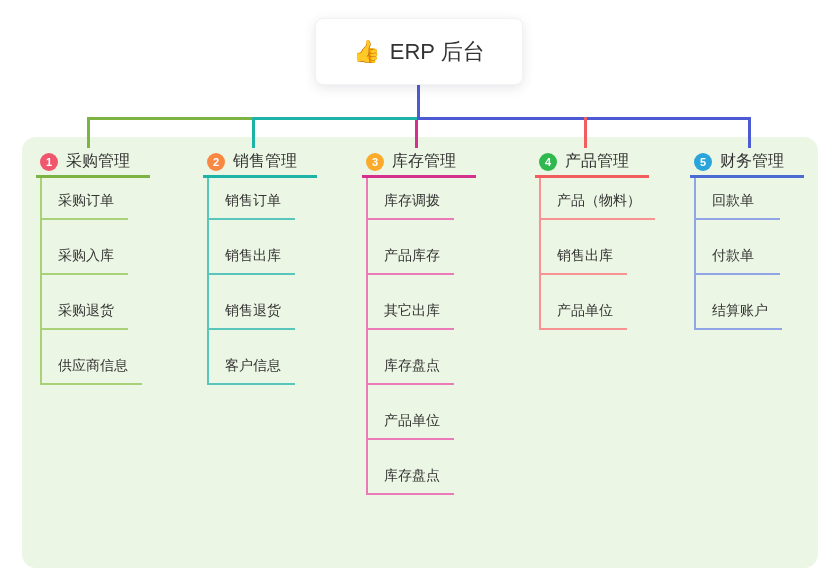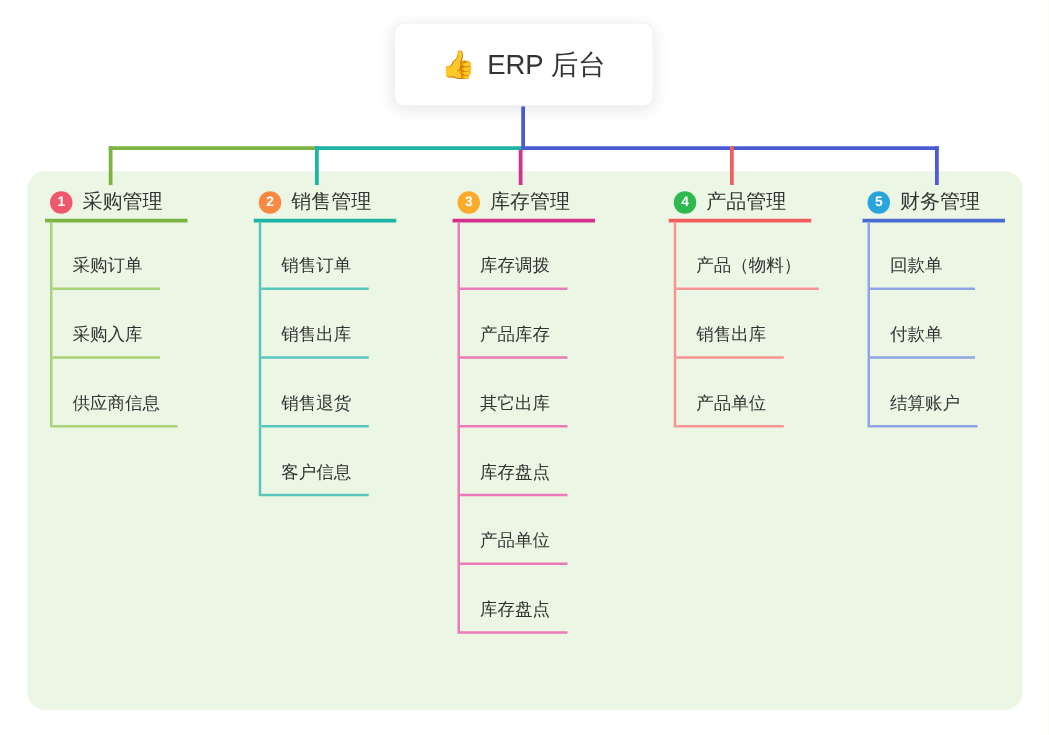--- a/index.html
+++ b/index.html
@@ -73,21 +73,21 @@
   .children li {
     display: flex; align-items: flex-end;
     height: 55px;
     padding: 0 14px 8px 16px;
     width: fit-content;
     min-width: 84px;
     border-bottom: 2px solid var(--cl);
     font-size: 14px; color: #333;
     white-space: nowrap;
   }
-  .children li:first-child { height: 54px; }
+  .children li:first-child { height: 42px; }
 </style>
 </head>
 <body>
 
 <div class="panel" style="background: rgb(236, 246, 229);"></div>
 
 <div class="line v-line" style="left: 415px; top: 118px; height: 30px; background: rgb(214, 48, 143);"></div>
 <div class="line h-line" style="left: 87px; width: 167px; background: rgb(124, 179, 66);"></div>
 <div class="line h-line" style="left: 252px; width: 165px; background: rgb(29, 180, 167);"></div>
 <div class="line h-line" style="left: 417px; width: 334px; background: rgb(76, 91, 212);"></div>
@@ -103,20 +103,21 @@
 </div>
 
 <div class="branch" style="left: 36px; --hl: #7cb342; --cl: #a9d178;">
   <div class="branch-header">
     <span class="badge" style="--bg: #f0566c;">1</span>
     <span>采购管理</span>
   </div>
   <ul class="children">
     <li>采购订单</li>
     <li>采购入库</li>
+    <li>采购退货</li>
     <li>供应商信息</li>
   </ul>
 </div>
 
 <div class="branch" style="left: 203px; --hl: #1db4a7; --cl: #58c6bb;">
   <div class="branch-header">
     <span class="badge" style="--bg: #f98942;">2</span>
     <span>销售管理</span>
   </div>
   <ul class="children">

